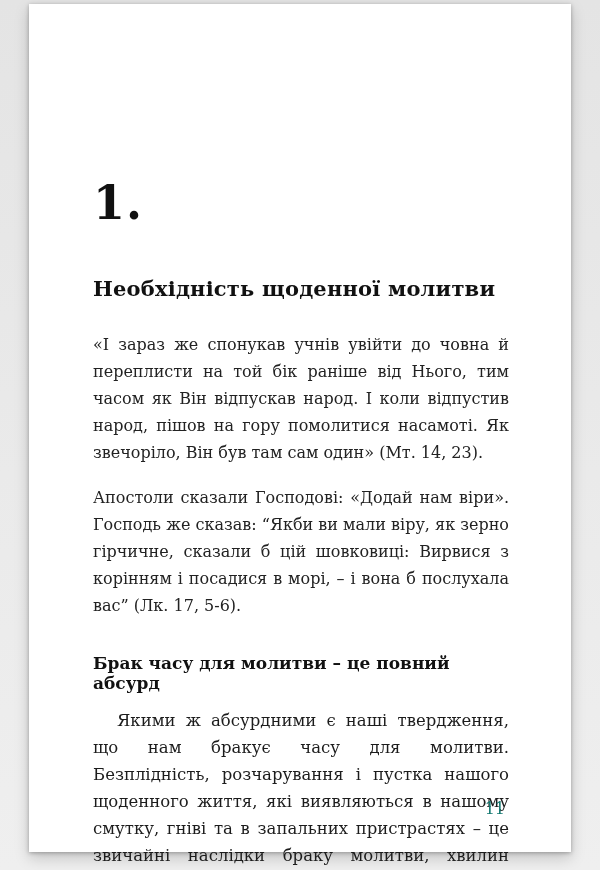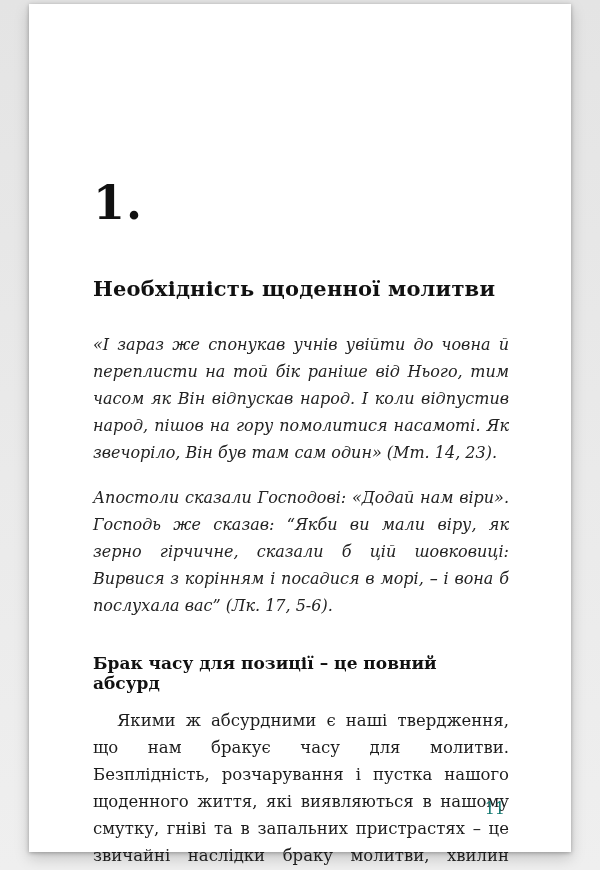--- a/index.html
+++ b/index.html
@@ -43,21 +43,20 @@
   .chapter-title {
     margin-top: 46px;
     font-size: 21px;
     font-weight: bold;
     color: #111;
     letter-spacing: 0.2px;
   }
 
   .scripture-quote {
     margin-top: 30px;
-    font-style: italic;
     font-size: 16px;
     line-height: 27px;
     text-align: justify;
     color: #222;
   }
 
   .scripture-quote + .scripture-quote {
     margin-top: 18px;
   }
 
@@ -91,19 +90,19 @@
 <div class="stage">
   <div class="book-page">
     <div class="chapter-number">1.</div>
 
     <h1 class="chapter-title">Необхідність щоденної молитви</h1>
 
     <p class="scripture-quote">«І зараз же спонукав учнів увійти до човна й переплисти на той бік раніше від Нього, тим часом як Він відпускав народ. І коли відпустив народ, пішов на гору помолитися насамоті. Як звечоріло, Він був там сам один» (Мт. 14, 23).</p>
 
     <p class="scripture-quote">Апостоли сказали Господові: «Додай нам віри». Господь же сказав: “Якби ви мали віру, як зерно гірчичне, сказали б цій шовковиці: Вирвися з корінням і посадися в морі, – і вона б послухала вас” (Лк. 17, 5-6).</p>
 
-    <h2 class="section-heading">Брак часу для позиції – це повний абсурд</h2>
+    <h2 class="section-heading">Брак часу для молитви – це повний абсурд</h2>
 
     <p class="body-paragraph">Якими ж абсурдними є наші твердження, що нам бракує часу для молитви. Безплідність, розчарування і пустка нашого щоденного життя, які виявляються в нашому смутку, гніві та в запальних пристрастях – це звичайні наслідки браку молитви, хвилин застанови, роздумів і тиші. Коли ми не молимося, то у відносинах з людьми реагуємо егоцентрично, з позиції захисту, важливі життєві рішення приймаємо необдумано і не-</p>
 
     <div class="page-number">11</div>
   </div>
 </div>
 
 </body></html>

